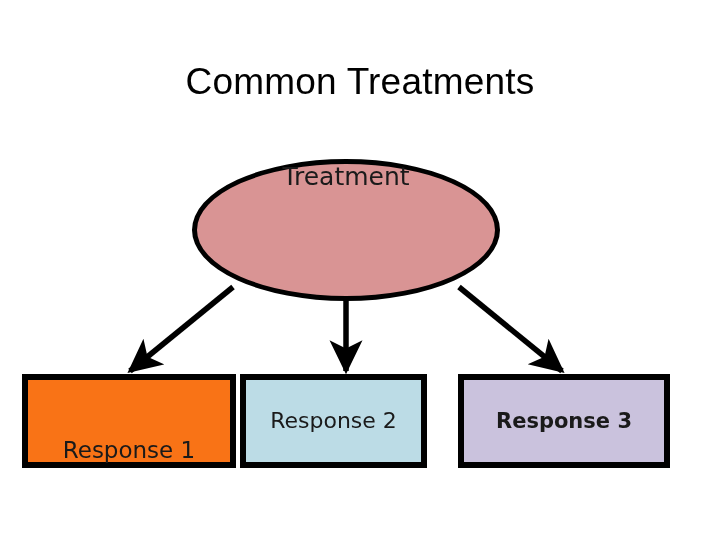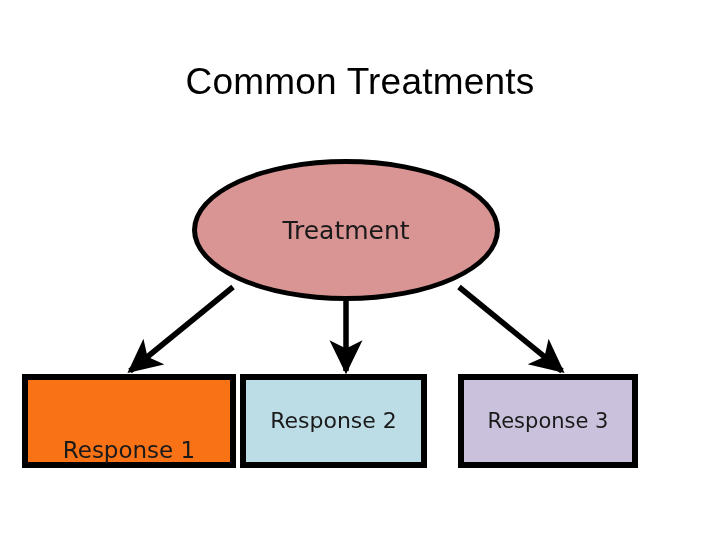--- a/index.html
+++ b/index.html
@@ -45,21 +45,21 @@
     position: absolute;
     left: 192px;
     top: 159px;
     width: 308px;
     height: 142px;
     border-radius: 50%;
     background: #d99494;
     border: 5px solid #000000;
     box-sizing: border-box;
     display: flex;
-    align-items: center;
+    align-items: flex-start;
     justify-content: center;
   }
   #treatment-node .node-label {
     font-family: "DejaVu Sans", sans-serif;
     font-size: 25px;
     color: #1a1a1a;
     line-height: 1;
     white-space: nowrap;
   }
   
@@ -84,21 +84,22 @@
     width: 214px;
   }
   #response-box-1 .box-label { font-size: 23px; }
   #response-box-2 {
     left: 240px;
     width: 187px;
   }
   #response-box-2 .box-label { font-size: 22px; }
   #response-box-3 {
     left: 458px;
-    width: 180px;
+    width: 212px;
+    font-weight: bold;
   }
   #response-box-3 .box-label { font-size: 21px; }
 </style>
 </head>
 <body>
 
 <div id="slide" style="background: rgb(255, 255, 255);">
 
   <div id="slide-title">Common Treatments</div>
 

